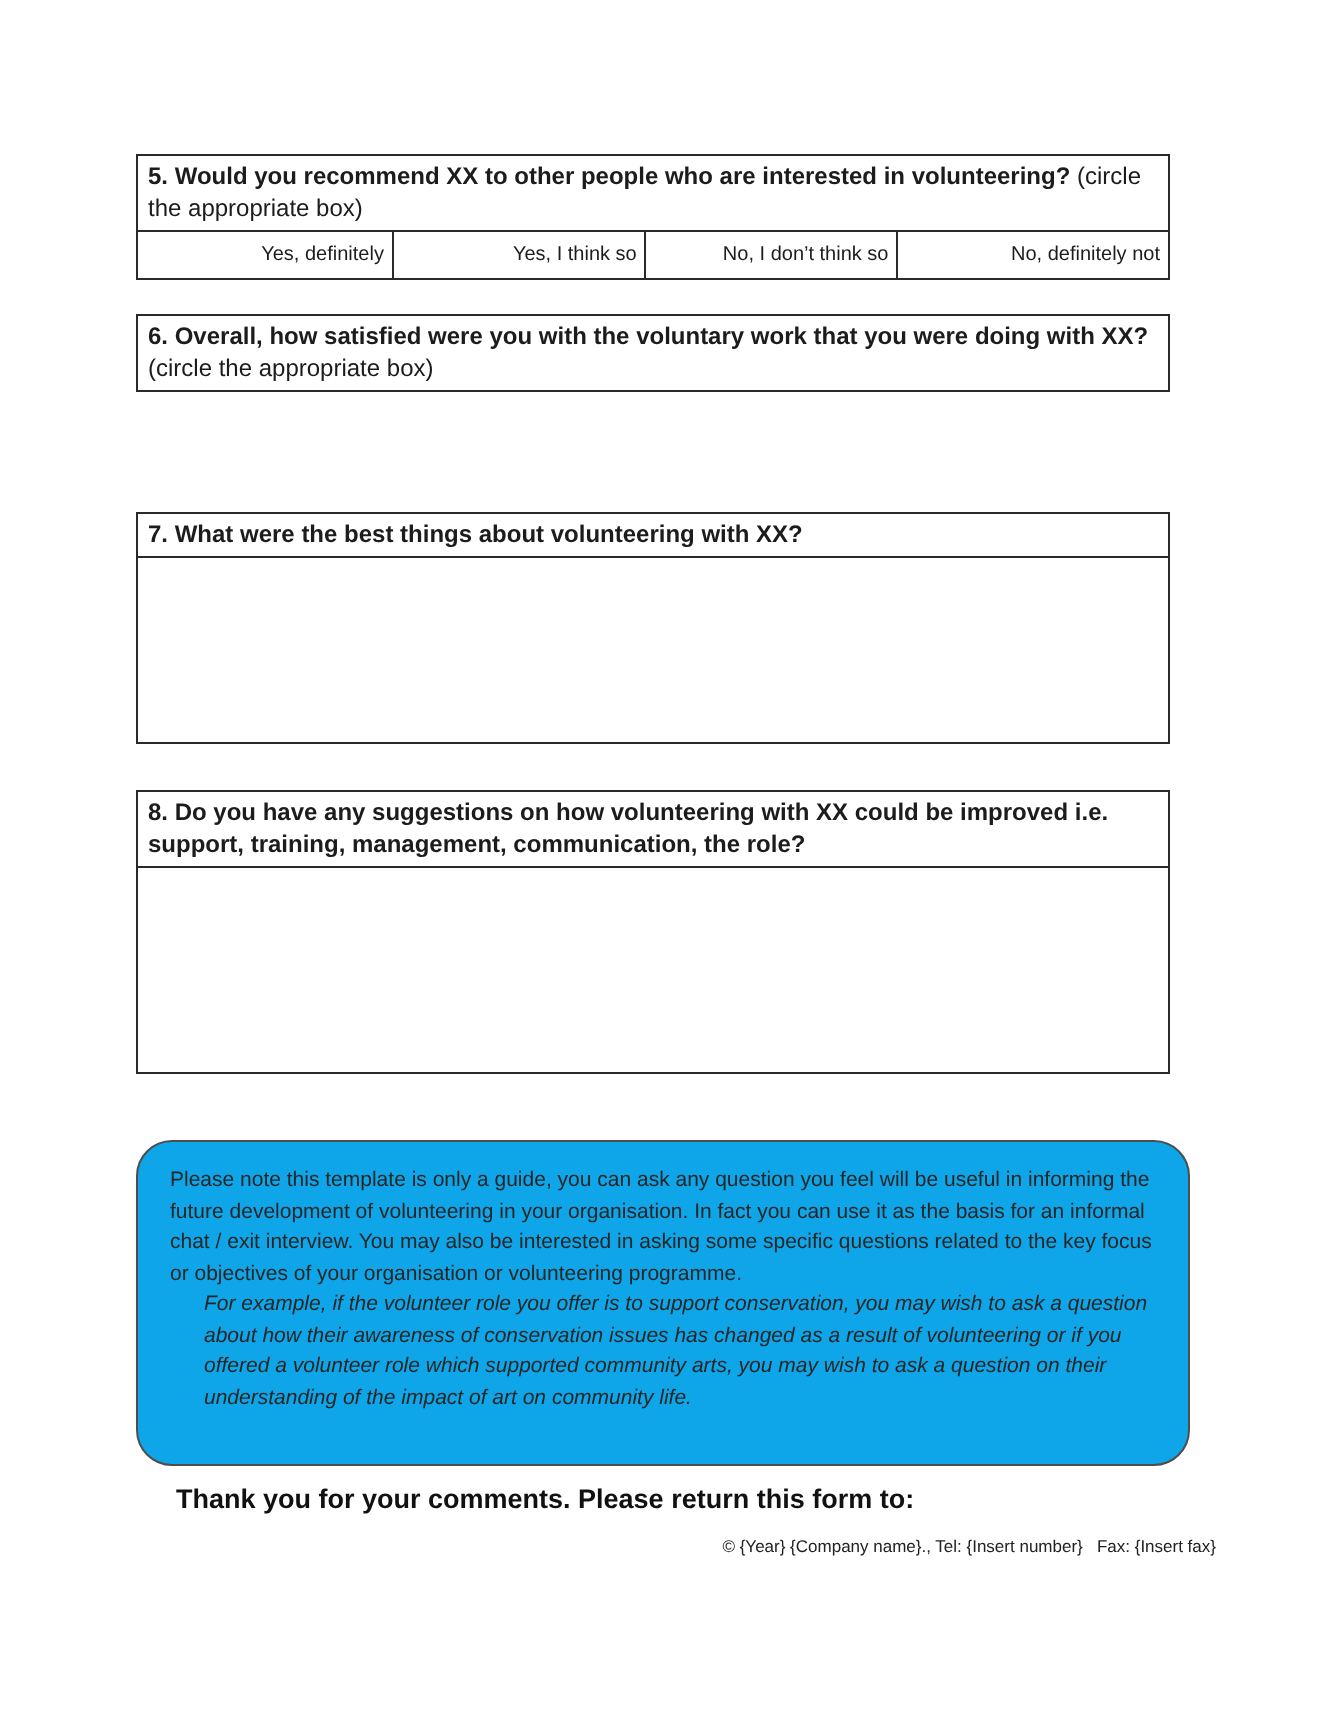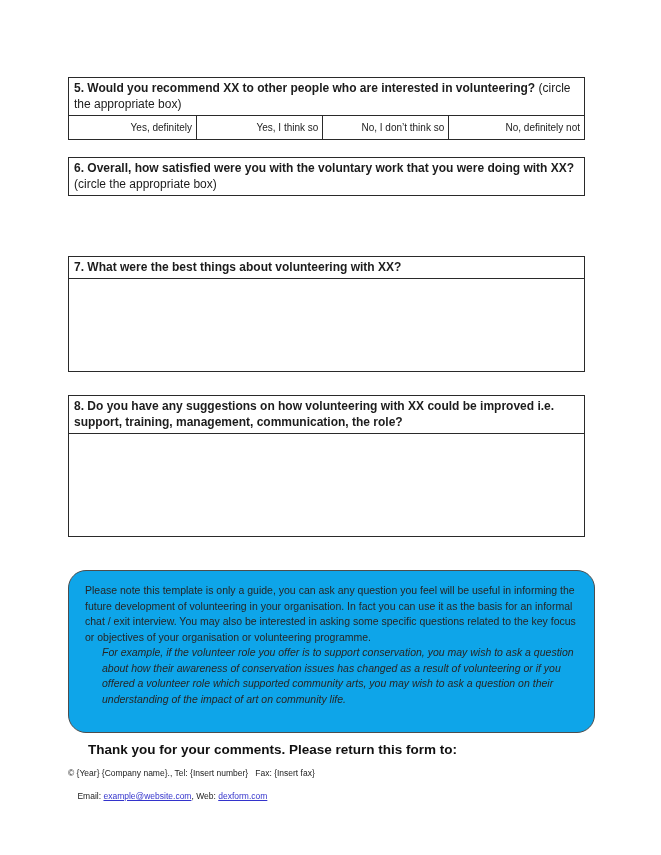--- a/index.html
+++ b/index.html
@@ -17,21 +17,21 @@
   .opt-center td { height:36px; font-size:10.5px; line-height:14px; padding:2px 3px; text-align:center; }
 
   .notebox {
     position:absolute; left:68px; top:570px; width:493px; height:137px;
     border:1.5px solid #4d4d4d; border-radius:18px;
     padding:12px 16px; font-size:10.5px; line-height:15.5px; color:#262626;
   }
   .notebox .para2 { font-style:italic;margin-left:17px; }
 
   .thanks { position:absolute; left:68px; top:742px; width:540px; font-size:13.5px; font-weight:bold; color:#111;margin-left:20px; }
-  .smallline { position:absolute; left:68px; width:540px; font-size:8.5px; color:#222; white-space:pre; }
+  .smallline { position:absolute; left:68px; width:540px; font-size:8.5px; color:#222; white-space:pre;text-align:right; }
   .smallline a { text-decoration:underline; cursor:pointer; }
 </style>
 </head>
 <body>
 
 <div class="page">
 
   <table class="qtable" style="top:77px;">
     <colgroup>
         <col style="width:24.8%">
@@ -91,17 +91,14 @@
 
   <div class="notebox" style="background: #0ea5e9; border-color: rgb(77, 77, 77);">
     <div class="para1">Please note this template is only a guide, you can ask any question you feel will be useful in informing the future development of volunteering in your organisation. In fact you can use it as the basis for an informal chat / exit interview. You may also be interested in asking some specific questions related to the key focus or objectives of your organisation or volunteering programme.</div>
     <div class="para2">For example, if the volunteer role you offer is to support conservation, you may wish to ask a question about how their awareness of conservation issues has changed as a result of volunteering or if you offered a volunteer role which supported community arts, you may wish to ask a question on their understanding of the impact of art on community life.</div>
   </div>
 
   <div class="thanks">Thank you for your comments. Please return this form to:</div>
 
   <div class="smallline" style="top:768px;">© {Year} {Company name}., Tel: {Insert number}   Fax: {Insert fax}</div>
 
-  <div class="smallline" style="top:781px;">
-    <span>Email: </span><a class="weblink" style="color: rgb(51, 51, 204);">example@website.com</a><span>, Web: </span><a class="weblink" style="color: rgb(51, 51, 204);">dexform.com</a>
-  </div>
 
 </div>
 
 </body></html>

